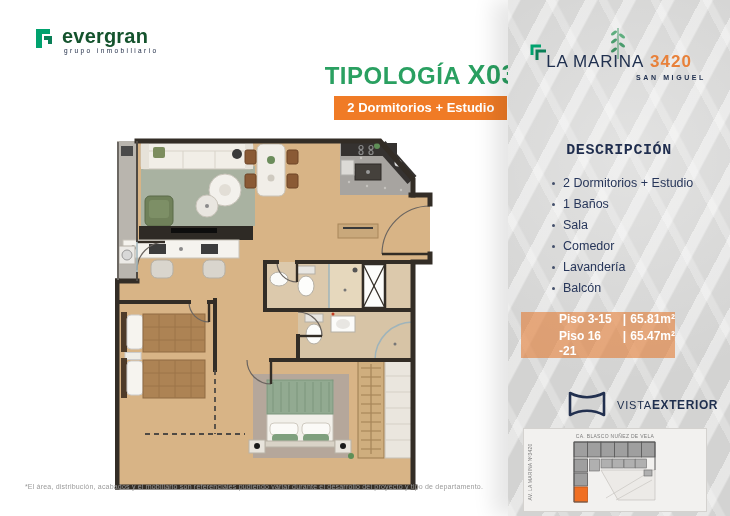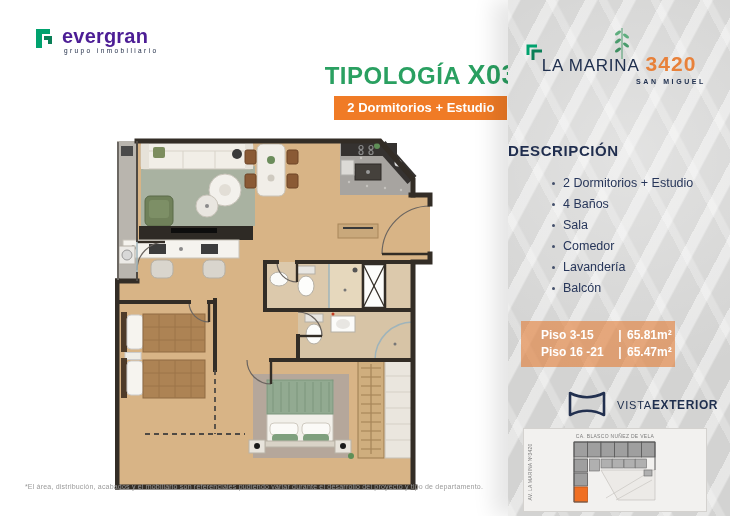--- a/index.html
+++ b/index.html
@@ -2,21 +2,21 @@
 <html><head>
 <meta charset="utf-8">
 <style>
   * { margin:0; padding:0; box-sizing:border-box; }
   body { font-family:"Liberation Sans", sans-serif; background:#ffffff; }
   .page { position:relative; width:730px; height:516px; background:#ffffff; overflow:hidden; }
 
   
   .brand { position:absolute; left:35px; top:26px; display:flex; align-items:flex-start; gap:5px; }
   .brand-text { display:flex; flex-direction:column; line-height:1; }
-  .brand-name { font-size:20px; font-weight:bold; color:#4c1d95; letter-spacing:0.2px; }
+  .brand-name { font-size:20px; font-weight:bold; color:#14532d; letter-spacing:0.2px; }
   .brand-tagline { font-size:6.5px; color:#16233f; letter-spacing:2.4px; margin-top:2px; margin-left:2px; }
 
   
   .typology { position:absolute; right:213px; top:60px; text-align:center; }
   .typology-title { color:#2aa061; white-space:nowrap; }
   .typology-label { font-size:24px; font-weight:bold; letter-spacing:0.5px; }
   .typology-code { font-size:27px; font-weight:bold; letter-spacing:0.5px; }
   .typology-badge { display:inline-block; margin-top:5px; background:#f07b26; color:#ffffff;
                     font-size:13px; font-weight:bold; padding:4px 13px 5px; }
 
@@ -36,35 +36,35 @@
         repeating-linear-gradient(62deg, rgba(255,255,255,0.25) 0 7px, rgba(255,255,255,0) 9px 46px),
         radial-gradient(circle at 55% 30%, rgba(255,255,255,0.35), rgba(255,255,255,0) 60%);
   }
   .panel-inner { position:relative; height:100%; }
 
   .project-logo { position:absolute; top:52px; left:0; width:100%; text-align:center; }
   .project-row { position:relative; display:inline-flex; align-items:flex-end; gap:6px; }
   .brackets-icon { position:absolute; left:-16px; top:-8px; }
   .sprig-icon { position:absolute; right:64px; top:-26px; }
   .project-name { font-size:17px; font-weight:normal; color:#20304f; letter-spacing:0.8px; }
-  .project-number { font-size:21px; font-weight:bold; color:#e8813a; letter-spacing:1px; }
+  .project-number { font-size:17px; font-weight:bold; color:#e8813a; letter-spacing:1px; }
   .project-district { font-size:7px; font-weight:bold; color:#20304f; letter-spacing:2.6px;
                       text-align:right; margin-top:2px; padding-right:24px; }
 
-  .desc-heading { position:absolute; top:142px; width:100%; 
-                  font-size:15px; font-weight:bold; color:#1f2d4e; letter-spacing:0.6px; }
+  .desc-heading { position:absolute; top:142px; width:100%; text-align:center;
+                  font-size:15px; font-weight:bold; color:#1f2d4e; letter-spacing:0.6px;font-family:Liberation Mono, monospace; }
 
   .desc-list { position:absolute; top:176px; left:44px; list-style:none; }
   .desc-list li { display:flex; align-items:center; gap:8px; margin-bottom:7px; }
   .dot { width:3px; height:3px; border-radius:50%; background:#44506b; flex:0 0 auto; }
   .desc-item { font-size:12.5px; color:#27365a; white-space:nowrap; }
 
   .floor-badge { position:absolute; top:312px; left:13px; width:154px; height:46px;
                  background:rgba(226,124,52,0.60); display:flex; flex-direction:column;
-                 justify-content:center; padding-left:20px; gap:2px;margin-top:9px; }
+                 justify-content:center; padding-left:38px; gap:2px; }
   .floor-row { display:flex; color:#ffffff; font-size:12px; font-weight:bold; line-height:1.25; }
   .floor-row .flabel { width:72px; }
   .floor-row .fdiv { width:14px; text-align:center; }
 
   .vista { position:absolute; top:388px; left:58px; display:flex; align-items:center; gap:9px; }
   .vista-text { display:flex; flex-direction:row; line-height:1.15; color:#20304f; }
   .vista-l1 { font-size:11px; letter-spacing:0.8px; }
   .vista-l2 { font-size:12px; font-weight:bold; letter-spacing:0.6px; }
 
   .map-card { position:absolute; top:428px; left:15px; width:184px; height:84px;
@@ -347,21 +347,21 @@
 
       <div class="desc-heading">DESCRIPCIÓN</div>
 
       <ul class="desc-list">
         <li>
             <span class="dot"></span>
             <span class="desc-item">2 Dormitorios + Estudio</span>
           </li>
         <li>
             <span class="dot"></span>
-            <span class="desc-item">4 Baños</span>
+            <span class="desc-item">1 Baños</span>
           </li>
         <li>
             <span class="dot"></span>
             <span class="desc-item">Sala</span>
           </li>
         <li>
             <span class="dot"></span>
             <span class="desc-item">Comedor</span>
           </li>
         <li>

